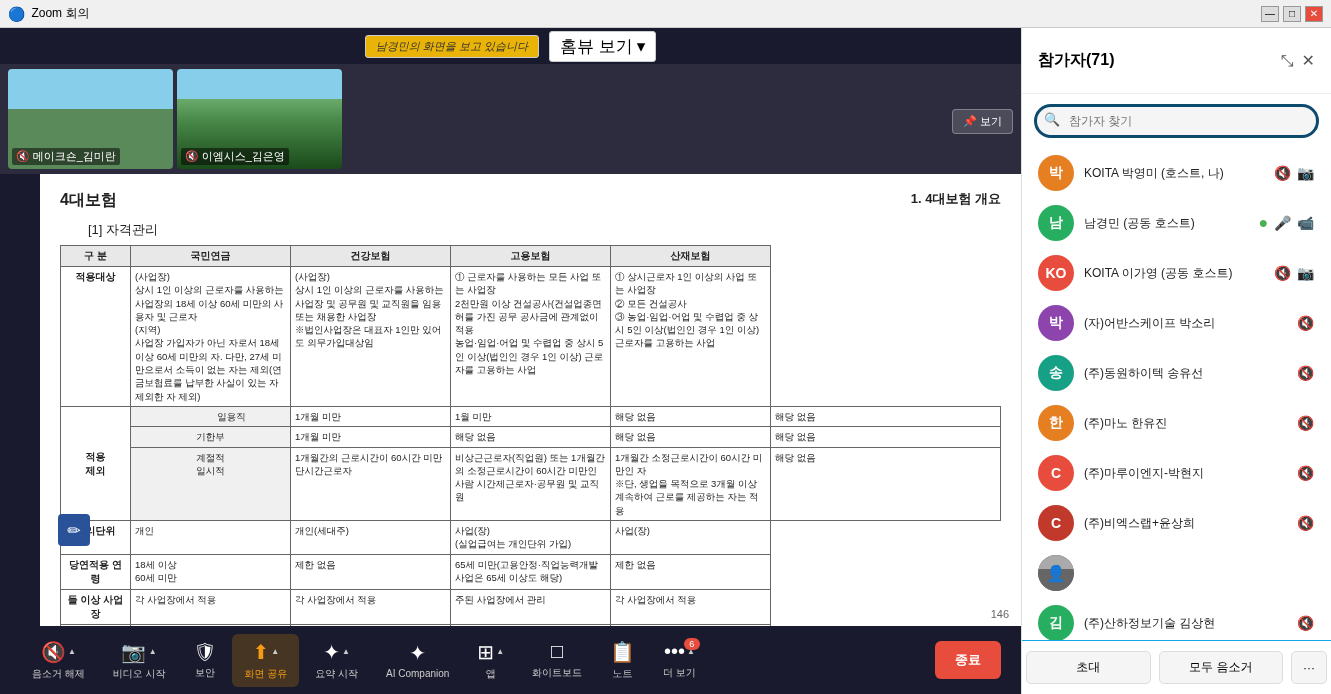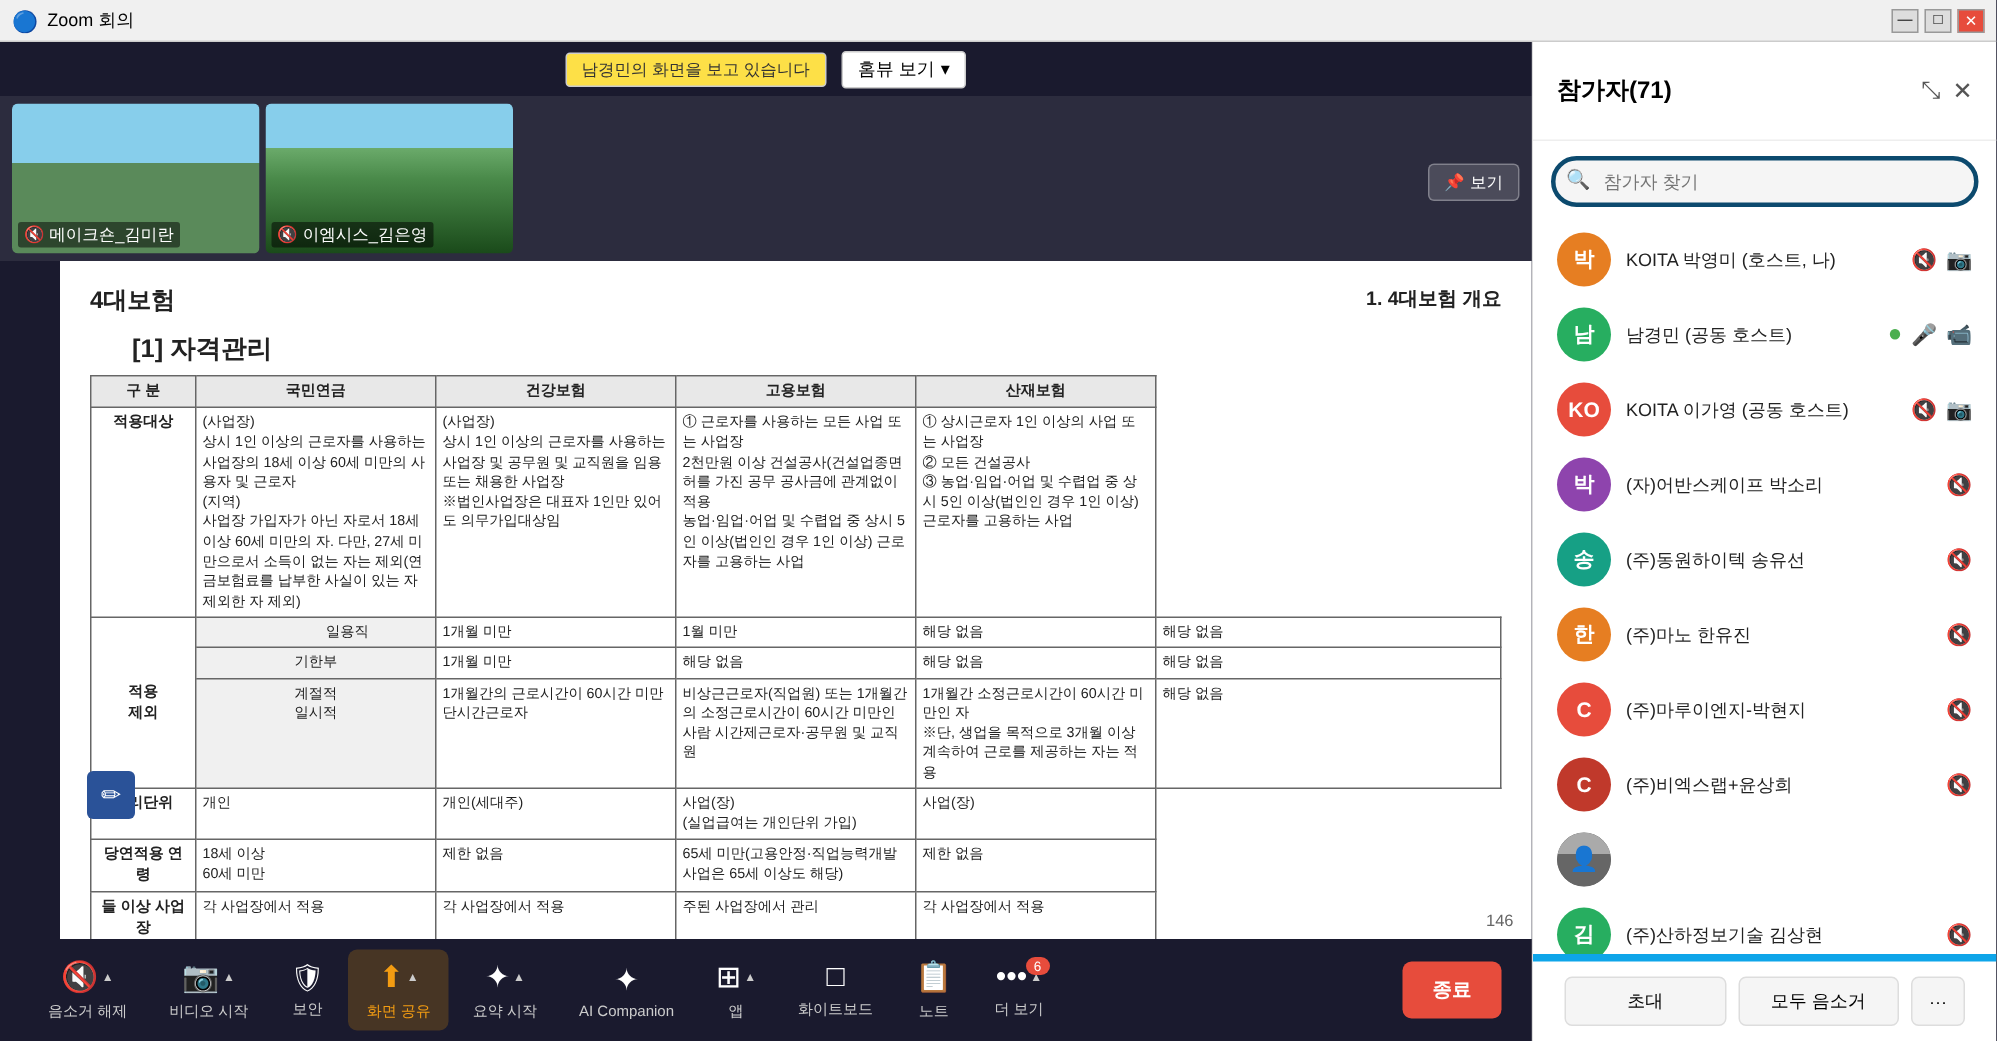--- a/index.html
+++ b/index.html
@@ -38,31 +38,32 @@
     .top-bar {
       height: 36px;
       background: #1a1a2e;
       display: flex;
       align-items: center;
       justify-content: center;
       gap: 8px;
       position: relative;
     }
     .screen-share-badge {
-      background: #fde047;
+      background: #eab308;
       color: #333;
       font-size: 11px;
       padding: 3px 10px;
       border-radius: 3px;
       border: 1px solid #ccc;
+      font-style: italic;
     }
     .view-btn {
       background: #fff;
       border: 1px solid #ccc;
-      font-size: 12px;
+      font-size: 17px;
       padding: 3px 10px;
       border-radius: 3px;
       cursor: pointer;
       display: flex; align-items: center; gap: 4px;
     }
 
     
     .thumbnails-row {
       height: 110px;
       background: #2c2c3e;
@@ -108,21 +109,21 @@
       height: 100%;
       overflow: hidden;
     }
     .doc-title-row {
       display: flex;
       justify-content: space-between;
       margin-bottom: 10px;
     }
     .doc-main-title { font-size: 16px; font-weight: bold; }
     .doc-sub-title { font-size: 13px; font-weight: bold; }
-    .doc-section-title { font-size: 17px; font-weight: bold; margin-bottom: 6px; padding-left: 28px; }
+    .doc-section-title { font-size: 13px; font-weight: normal; margin-bottom: 6px; padding-left: 28px; }
 
     
     .insurance-table {
       width: 100%;
       border-collapse: collapse;
       font-size: 10px;
     }
     .insurance-table th, .insurance-table td {
       border: 1px solid #666;
       padding: 3px 4px;
@@ -249,23 +250,23 @@
       font-size: 14px;
       font-weight: bold;
       flex-shrink: 0;
     }
     .participant-name { flex: 1; font-size: 12px; color: #222; }
     .participant-actions { display: flex; gap: 6px; align-items: center; font-size: 14px; color: #999; }
 
     
     .sidebar-footer {
       display: flex;
-      padding: 10px 21px;
+      padding: 10px 4px;
       gap: 8px;
-      border-top: 5px solid #0ea5e9;
+      border-top: 1px solid #0ea5e9;
     }
     .sidebar-footer-btn {
       flex: 1;
       padding: 7px;
       border: 1px solid #ddd;
       background: #f5f5f5;
       border-radius: 5px;
       font-size: 12px;
       cursor: pointer;
       text-align: center;

